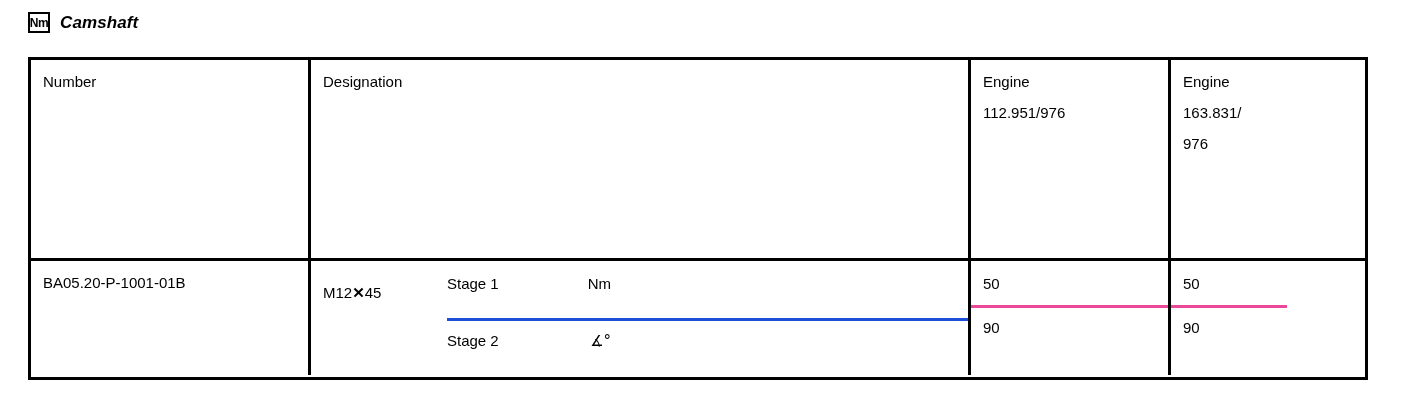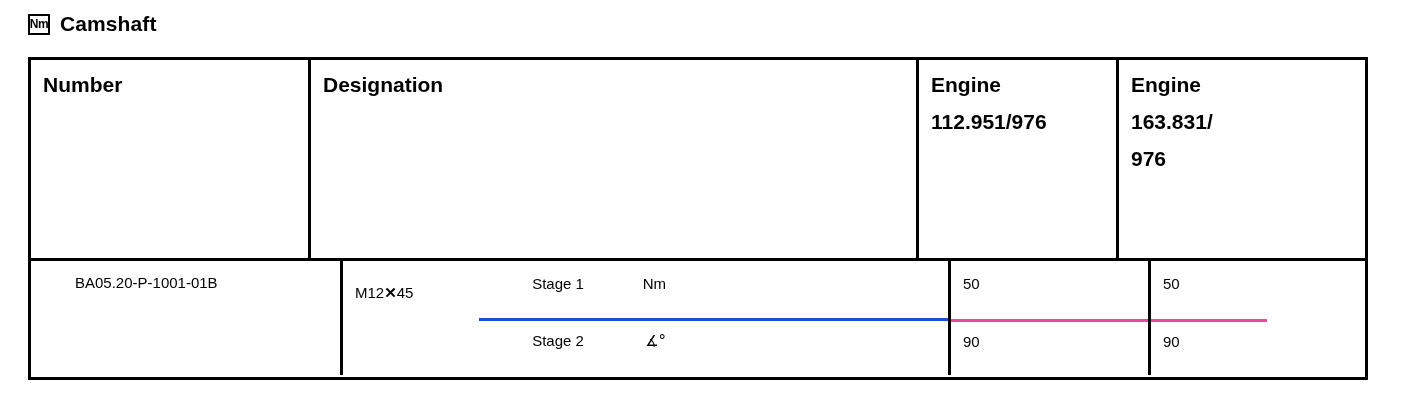--- a/index.html
+++ b/index.html
@@ -32,23 +32,24 @@
     box-sizing: border-box;
     display: flex;
     align-items: center;
     justify-content: center;
     font-size: 12px;
     font-weight: bold;
     line-height: 1;
     letter-spacing: -0.3px;
   }
   .title-text {
-    font-size: 21px;
+    font-size: 17px;
     font-weight: bold;
     letter-spacing: 0.1px;
+    font-style: italic;
   }
 
   
   .spec-table {
     position: absolute;
     left: 28px;
     top: 57px;
     width: 1340px;
     height: 323px;
     border: 3px solid #000;
@@ -59,41 +60,40 @@
     display: flex;
     box-sizing: border-box;
   }
   .head-row {
     height: 198px;
   }
   .body-row {
     height: 117px;
     border-top: 3px solid #000;
     box-sizing: border-box;
-    padding-left: 32px;
   }
 
   .cell {
     box-sizing: border-box;
     padding: 14px 12px 0 12px;
     position: relative;
   }
   .cell.vline {
     border-left: 3px solid #000;
   }
 
   
   .c-number { width: 277px; }
-  .c-desig  { width: 608px; }
+  .c-desig  { width: 660px; }
   .c-eng1   { width: 200px; }
   .c-eng2   { width: 119px; }
 
   .head-text {
-    font-size: 21px;
-    font-weight: bold;
+    font-size: 15px;
+    font-weight: normal;
     line-height: 1.0;
   }
   .head-text .ln { display: block; margin-bottom: 16px; }
   .head-text .ln:last-child { margin-bottom: 0; }
 
   .body-text {
     font-size: 15px;
     font-weight: normal;
     line-height: 1.1;
   }
@@ -133,40 +133,39 @@
     padding-top: 14px;
     box-sizing: border-box;
   }
   .stage-cell.second {
     border-top: 3px solid #1d4ed8;
     padding-top: 11px;
   }
   .stage-name {
     width: 112px;
     font-size: 15px;
-    text-align: center;
-    margin-left: 23px;
+    text-align: left;
   }
   .stage-unit {
     width: 52px;
     font-size: 15px;
     text-align: right;
     padding-right: 10px;
   }
   .angle-glyph {
     font-family: "DejaVu Sans", sans-serif;
     font-size: 15px;
   }
 
   
   .val-col {
     padding: 0;
   }
   .val-cell {
-    height: 58px;
+    height: 44px;
     box-sizing: border-box;
     padding: 14px 0 0 12px;
     font-size: 15px;
   }
   .val-cell.second {
     border-top: 3px solid #ec4899;
     padding-top: 11px;
   }
 </style>
 </head>

